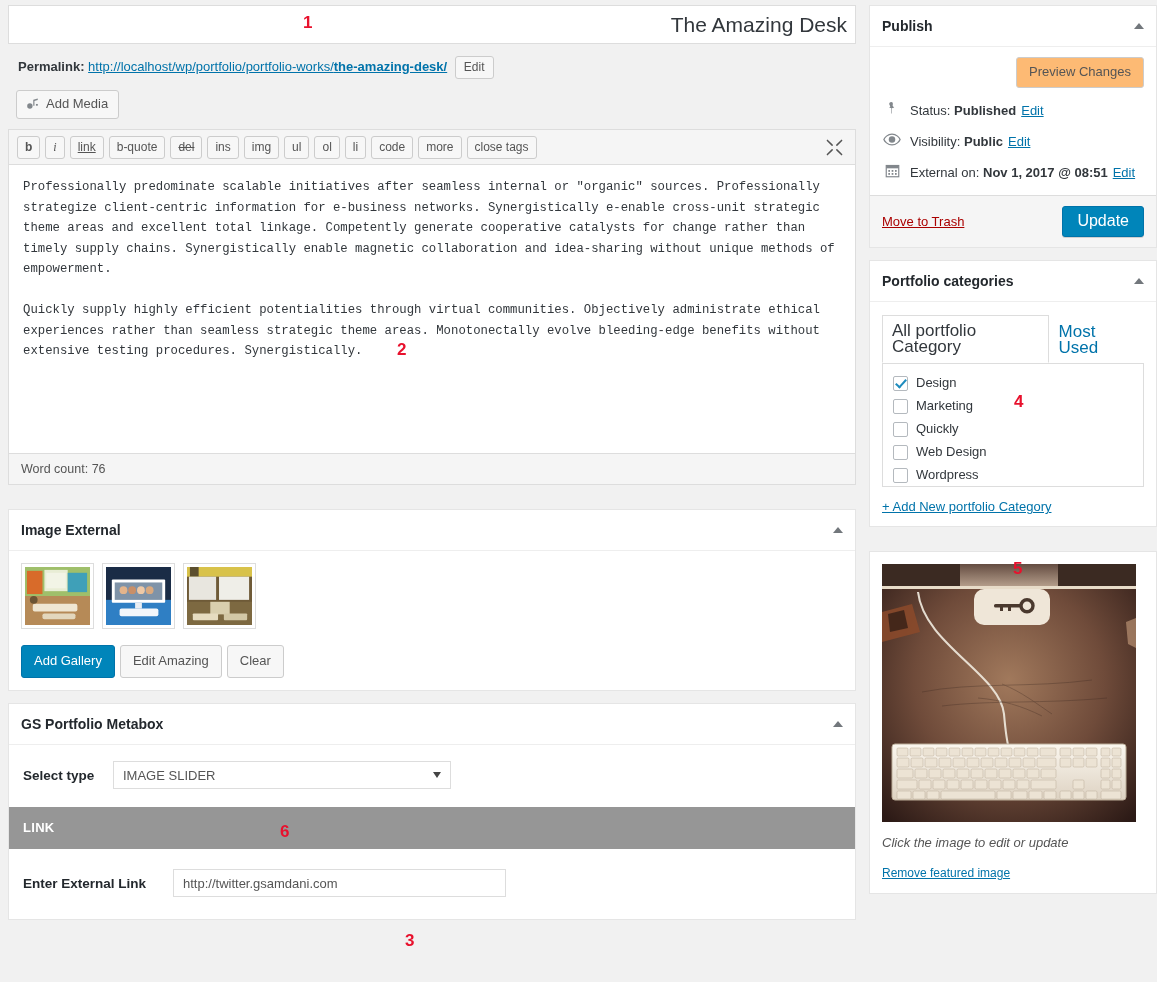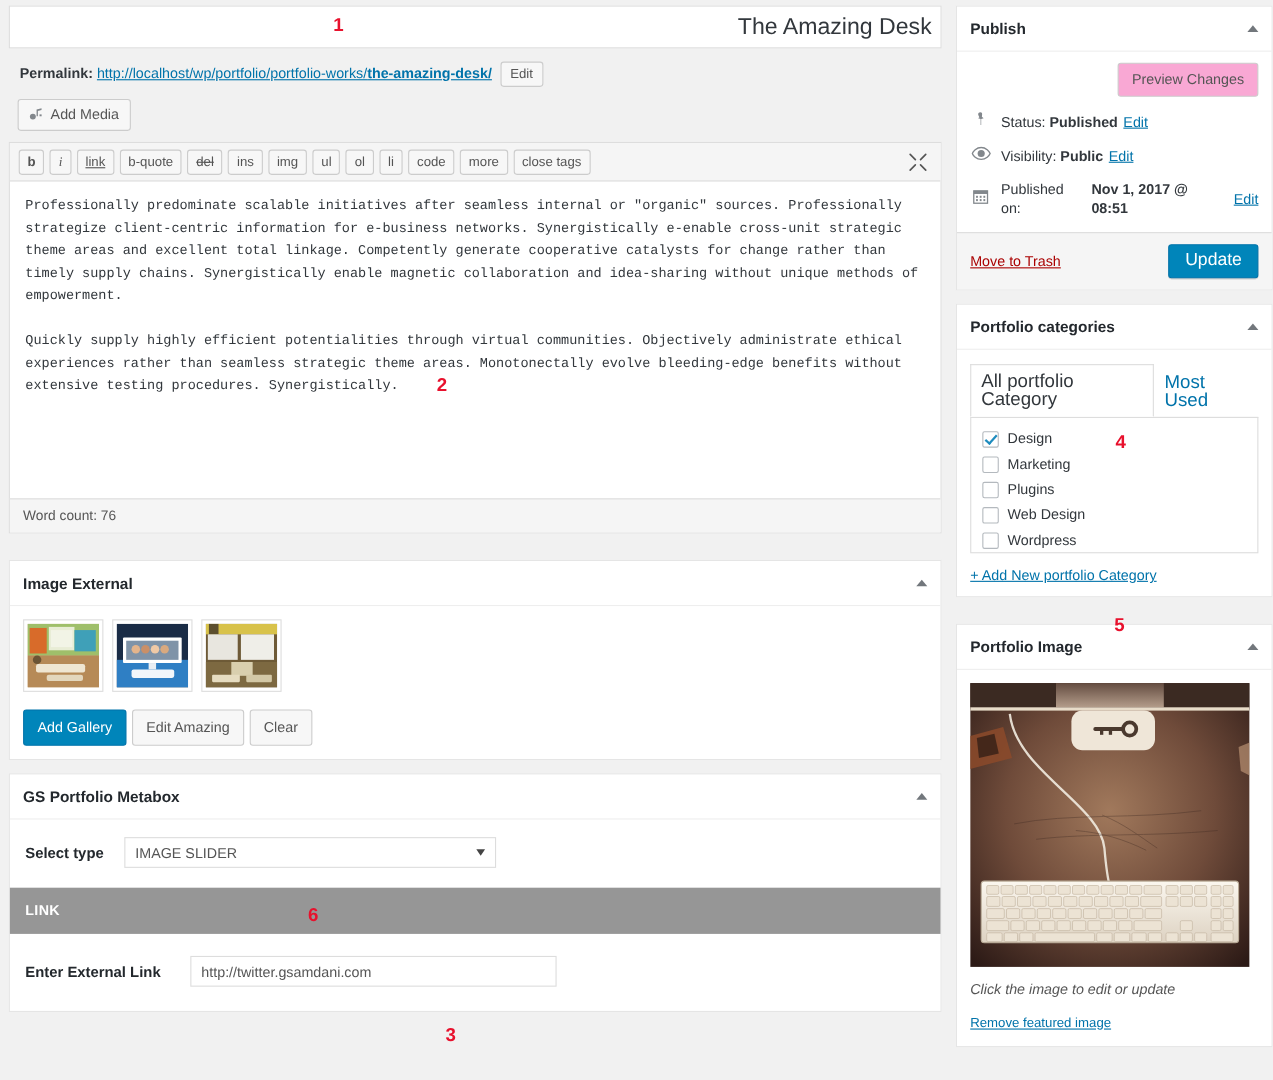--- a/index.html
+++ b/index.html
@@ -183,21 +183,21 @@
     border-bottom: 6px solid #72777c;
     cursor: pointer;
   }
   .pb-body { padding: 12px; }
 
   
   .publish-box { }
   .publish-inner { padding: 10px 12px 12px; }
   .preview-row { text-align: right; }
   .btn-secondary {
-    background: #f9a8d4;
+    background: #fdba74;
     border: 1px solid #ccc;
     border-radius: 3px;
     font-size: 13px;
     color: #555;
     padding: 5px 12px 6px;
     cursor: pointer;
     line-height: 18px;
     font-family: "Liberation Sans", sans-serif;
   }
   .misc-row {
@@ -648,21 +648,21 @@
               <g fill="#82878c">
                 <rect x="4" y="8.4" width="2" height="2.2"></rect>
                   <rect x="8" y="8.4" width="2" height="2.2"></rect>
                   <rect x="12" y="8.4" width="2" height="2.2"></rect>
                 <rect x="4" y="12" width="2" height="2.2"></rect>
                   <rect x="8" y="12" width="2" height="2.2"></rect>
                   <rect x="12" y="12" width="2" height="2.2"></rect>
               </g>
             </svg>
           </span>
-          <span>Published on:</span>&nbsp;<b>Nov 1, 2017 @ 08:51</b>
+          <span>External on:</span>&nbsp;<b>Nov 1, 2017 @ 08:51</b>
           <a href="#">Edit</a>
         </div>
       </div>
       <div class="publish-footer">
         <span class="trash-link">Move to Trash</span>
         <button class="btn-primary">Update</button>
       </div>
     </div>
 
     <div class="gap-12"></div>
@@ -681,42 +681,38 @@
           <label class="cat-item">
             <span class="cbox checked"></span>
             <span>Design</span>
           </label>
           <label class="cat-item">
             <span class="cbox"></span>
             <span>Marketing</span>
           </label>
           <label class="cat-item">
             <span class="cbox"></span>
-            <span>Plugins</span>
+            <span>Quickly</span>
           </label>
           <label class="cat-item">
             <span class="cbox"></span>
             <span>Web Design</span>
           </label>
           <label class="cat-item">
             <span class="cbox"></span>
             <span>Wordpress</span>
           </label>
         </div>
         <a class="add-cat" href="#">+ Add New portfolio Category</a>
       </div>
     </div>
 
     <div class="gap-24"></div>
 
     <div class="postbox">
-      <div class="pb-head">
-        <span>Portfolio Image</span>
-        <span class="toggle-arrow"></span>
-      </div>
       <div class="pb-body">
         <svg class="featured-img" viewBox="0 0 254 258" preserveAspectRatio="none">
           <defs>
             <radialGradient id="deskglow" cx="50%" cy="45%" r="72%">
               <stop offset="0%" stop-color="#a1795c"></stop>
               <stop offset="52%" stop-color="#6f4b3a"></stop>
               <stop offset="100%" stop-color="#2c1a16"></stop>
             </radialGradient>
             <linearGradient id="mongrad" x1="0" y1="0" x2="0" y2="1">
               <stop offset="0%" stop-color="#6b5246"></stop>

